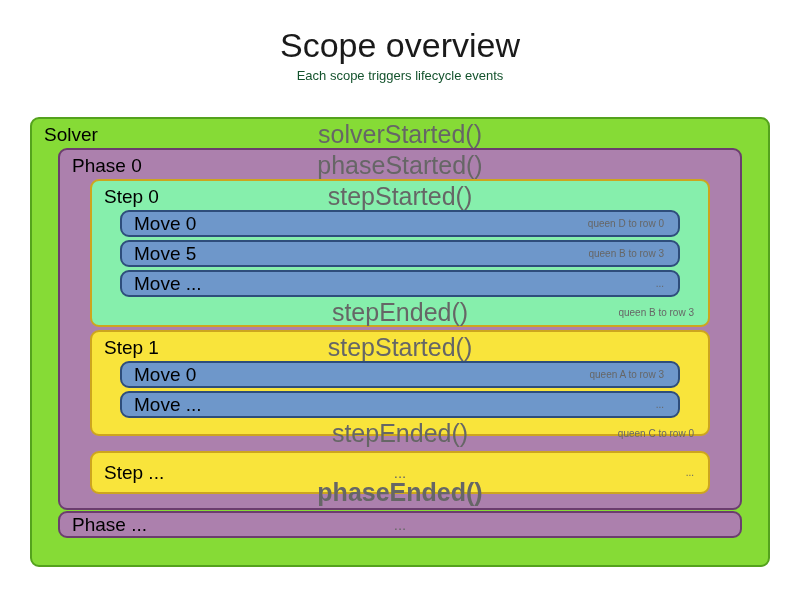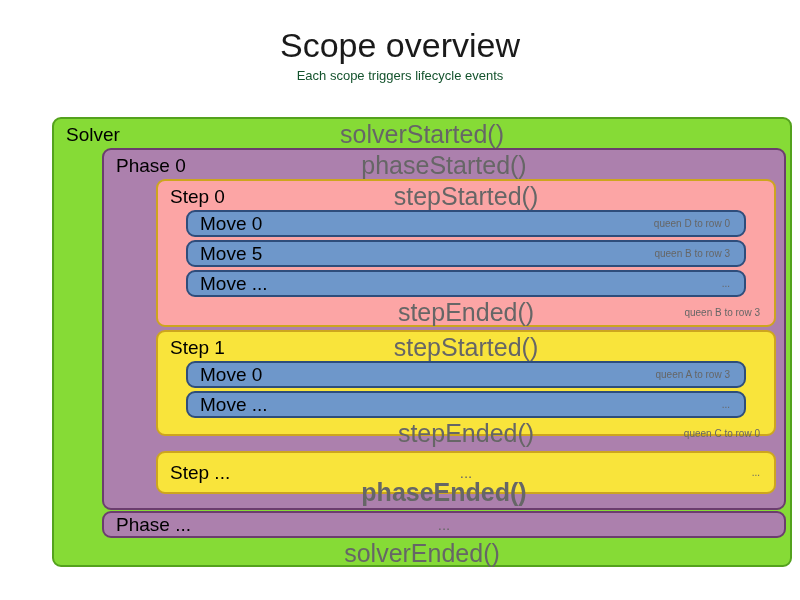--- a/index.html
+++ b/index.html
@@ -11,25 +11,25 @@
   .title{
     position:absolute;top:26px;left:0;width:800px;
     text-align:center;font-size:34px;color:#1a1a1a;letter-spacing:0;
   }
   .subtitle{
     position:absolute;top:68px;left:0;width:800px;
     text-align:center;font-size:13px;color:#14532d;
   }
   .scope{
     position:absolute;box-sizing:border-box;
-    border:2px solid;border-radius:9px;margin-left:22px;
+    border:2px solid;border-radius:9px;
   }
   #solver{left:30px;top:117px;width:740px;height:450px;background:#86DB36;border-color:#54A21D;}
   #phase0{left:26px;top:29px;width:684px;height:362px;background:#AC80AD;border-color:#6B3D6E;}
-  #step0{left:30px;top:29px;width:620px;height:148px;background:#fca5a5;border-color:#CDA51E;}
+  #step0{left:30px;top:29px;width:620px;height:148px;background:#86efac;border-color:#CDA51E;}
   #step1{left:30px;top:180px;width:620px;height:106px;background:#F9E43B;border-color:#CDA51E;padding-left:32px;}
   #stepDots{left:30px;top:301px;width:620px;height:43px;background:#F9E43B;border-color:#CDA51E;}
   #phaseDots{left:26px;top:392px;width:684px;height:27px;background:#AC80AD;border-color:#6B3D6E;}
   .move{
     position:absolute;box-sizing:border-box;left:28px;width:560px;height:27px;
     background:#6E97CA;border:2px solid #2E4D7B;border-radius:9px;
   }
   .row{position:absolute;left:0;right:0;}
   .lbl{
     position:absolute;left:12px;top:0;bottom:0;
@@ -115,16 +115,13 @@
     <div class="row" style="top:328px;height:28px;font-weight:bold;">
       <span class="evt">phaseEnded()</span>
     </div>
   </div>
 
   <div id="phaseDots" class="scope">
     <span class="lbl">Phase ...</span>
     <span class="evt" style="font-size:15px;">...</span>
   </div>
 
-  <div class="row" style="top:421px;height:26px;">
-    <span class="evt">solverEnded()</span>
-  </div>
 </div>
 
 </body></html>

